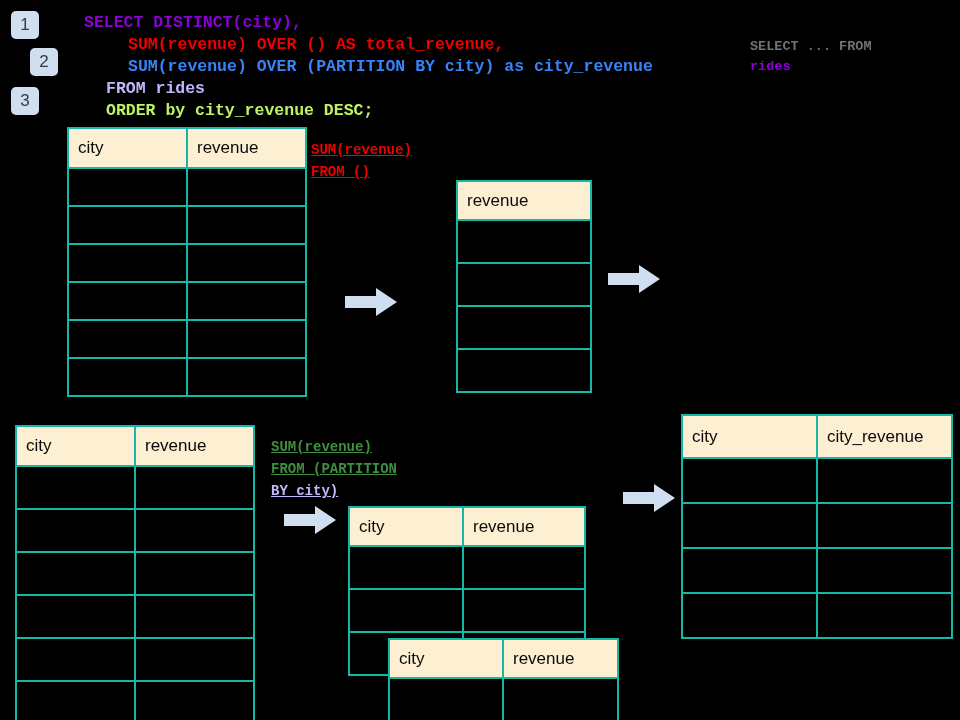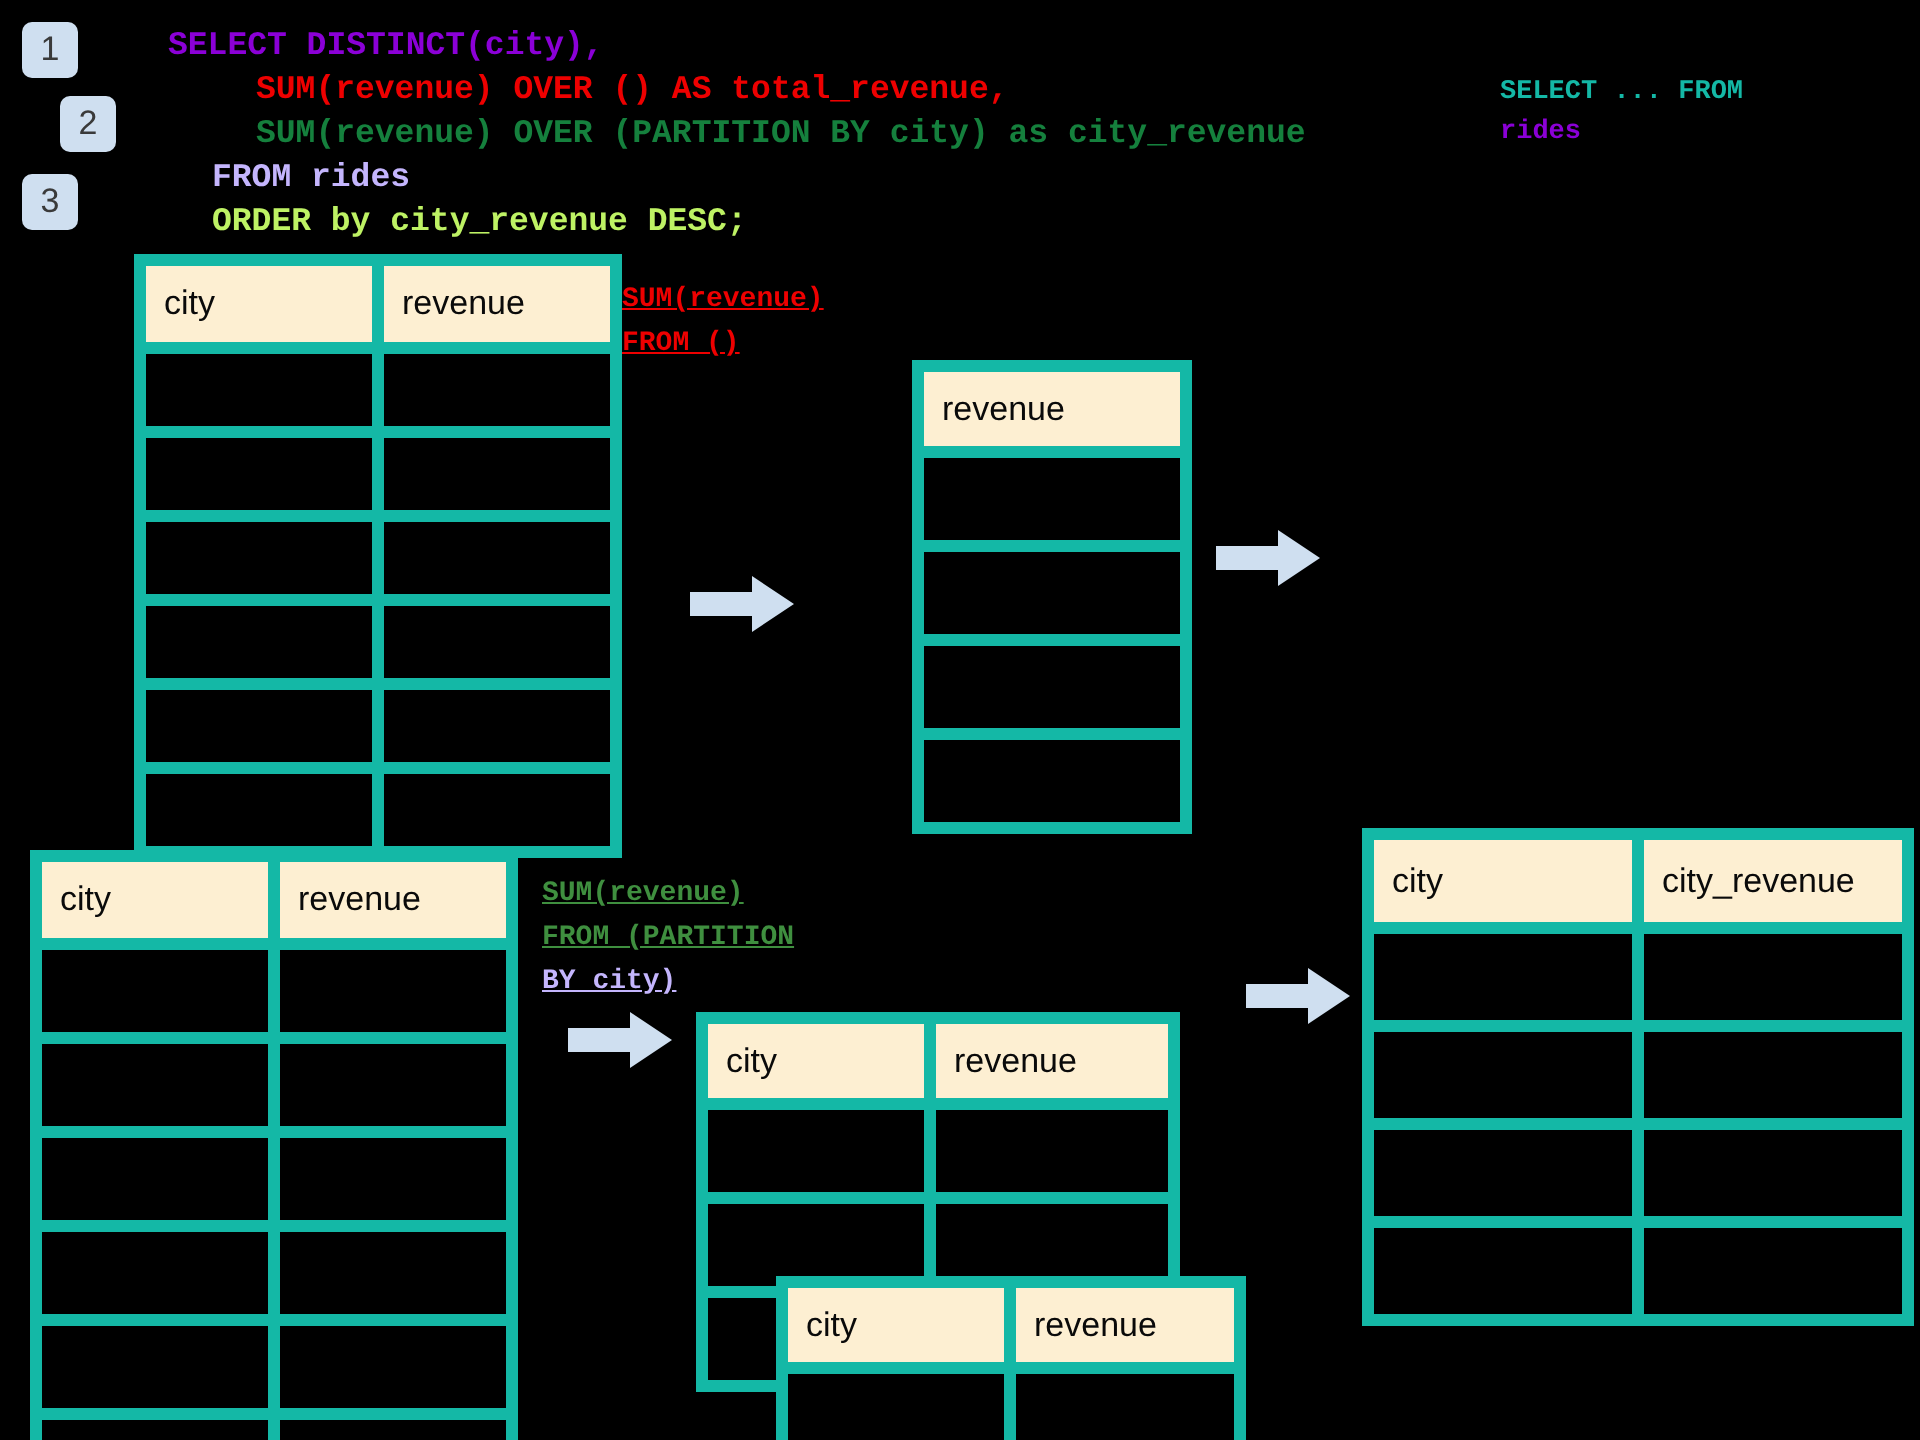--- a/index.html
+++ b/index.html
@@ -43,21 +43,21 @@
   .code.small { font-size: 13.5px; line-height: 19px; }
 
   
   .tbl {
     position: absolute;
     border-collapse: collapse;
     table-layout: fixed;
     background: #000000;
   }
   .tbl td, .tbl th {
-    border: 6px solid #14b8a6;
+    border: 2px solid #14b8a6;
     padding: 0;
     margin: 0;
   }
   .tbl th {
     background: #fdefd2;
     color: #0a0a0a;
     font-family: "Liberation Sans", sans-serif;
     font-weight: normal;
     font-size: 17px;
     text-align: left;
@@ -76,25 +76,25 @@
 <body>
 
 <div id="canvas">
 
   <div class="badge" style="left:11px; top:11px;">1</div>
   <div class="badge" style="left:30px; top:48px;">2</div>
   <div class="badge" style="left:11px; top:87px;">3</div>
 
   <div class="code sql" style="left:128px; top:34px; color:#ee0000;">SUM(revenue) OVER () AS total_revenue,</div>
   <div class="code sql" style="left:84px; top:12px; color:#8b00d7;">SELECT DISTINCT(city),</div>
-  <div class="code sql" style="left:128px; top:56px; color:#15803d;">SUM(revenue) OVER (PARTITION BY city) as city_revenue</div>
+  <div class="code sql" style="left:128px; top:56px; color:#3b82f6;">SUM(revenue) OVER (PARTITION BY city) as city_revenue</div>
   <div class="code sql" style="left:106px; top:78px; color:#c4b5fd;">FROM rides</div>
   <div class="code sql" style="left:106px; top:100px; color:#bef264;">ORDER by city_revenue DESC;</div>
 
-  <div class="code small" style="left:750px; top:37px; color:#14b8a6;">SELECT ... FROM</div>
+  <div class="code small" style="left:750px; top:37px; color:#737373;">SELECT ... FROM</div>
   <div class="code small" style="left:750px; top:57px; color:#8b00d7;">rides</div>
 
   <div class="code note" style="left:311px; top:139px; color:#ee0000;">SUM(revenue)</div>
   <div class="code note" style="left:311px; top:161px; color:#ee0000;">FROM ()</div>
 
   <div class="code note" style="left:271px; top:436px; color:#3f8f3f;">SUM(revenue)</div>
   <div class="code note" style="left:271px; top:458px; color:#3f8f3f;">FROM (PARTITION</div>
   <div class="code note" style="left:271px; top:480px; color:#c4b5fd;">BY city)</div>
 
   <table class="tbl" style="left:67px; top:127px; width:238px;">

